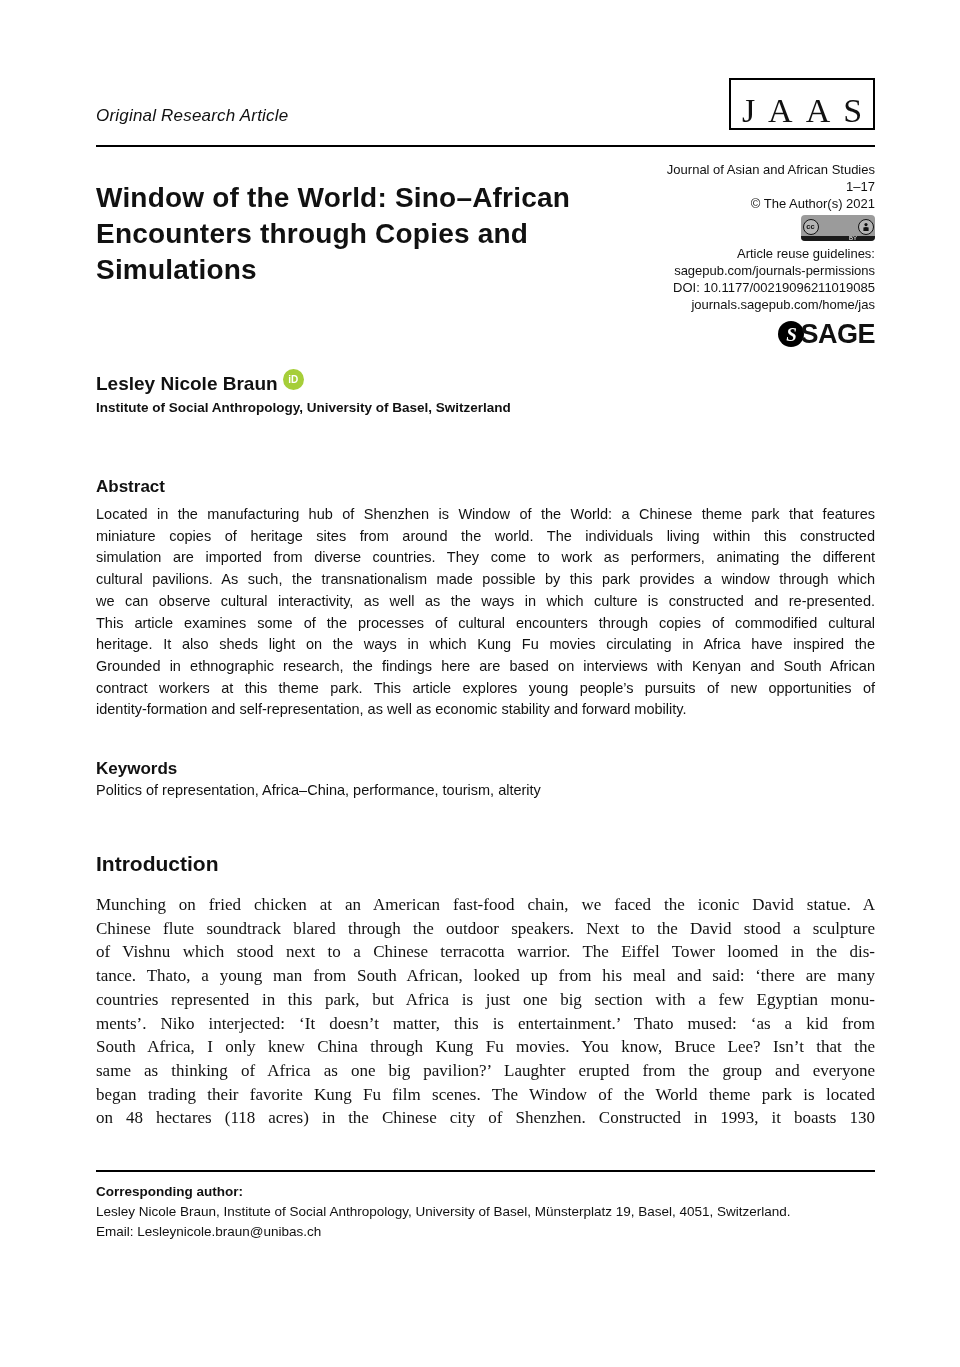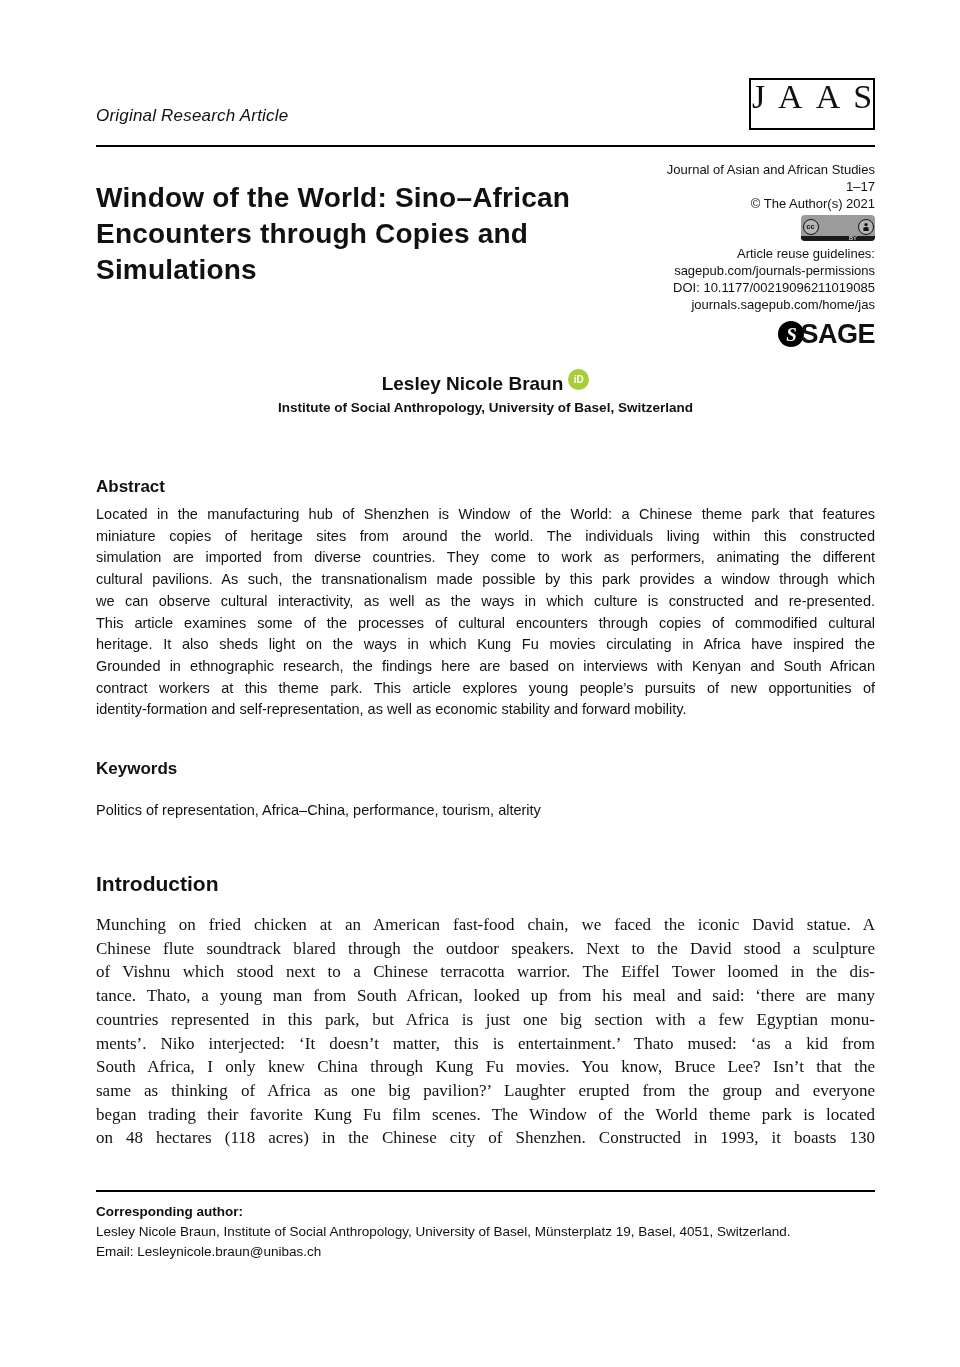--- a/index.html
+++ b/index.html
@@ -21,24 +21,24 @@
     gap: 8px;
   }
   .article-type {
     font-style: italic;
     font-size: 17px;
     padding-bottom: 4px;
     letter-spacing: 0.2px;
   }
   .jaas-box {
     border: 2px solid #000;
-    width: 126px;
+    width: 146px;
     height: 52px;
     display: flex;
-    align-items: flex-start;
+    align-items: flex-end;
     justify-content: center;
     box-sizing: border-box;
   }
   .jaas-box span {
     font-family: "Liberation Serif", serif;
     font-size: 34px;
     font-weight: 500;
     letter-spacing: 13px;
     margin-right: -13px;
     line-height: 1;
@@ -121,21 +121,21 @@
     font-size: 19px;
     display: flex; align-items: center; justify-content: center;
     margin-right: -4px;
   }
   .sage-word {
     font-size: 27px;
     font-weight: bold;
     letter-spacing: -0.5px;
   }
   
-  .author-block { margin-top: 22px; text-align: center; }
+  .author-block { margin-top: 22px; }
   .author-name {
     font-size: 19px;
     font-weight: bold;
     display: inline;
   }
   .orcid-icon {
     display: inline-flex;
     width: 21px; height: 21px;
     border-radius: 50%;
     color: #fff;
@@ -148,21 +148,21 @@
   }
   .affiliation { font-size: 13.5px; margin-top: 5px; font-weight: bold; }
   
   .abstract-heading, .keywords-heading {
     font-size: 17px;
     font-weight: bold;
     margin-top: 62px;
   }
   .keywords-heading { margin-top: 38px; }
   .abstract-text { margin-top: 7px; font-size: 14.5px; line-height: 21.7px; }
-  .keywords-text { margin-top: 23px; font-size: 14.5px; }
+  .keywords-text { margin-top: 3px; font-size: 14.5px; }
   .tline { text-align: justify; text-align-last: justify; }
   .tline.ragged { text-align-last: left; }
   
   .intro-heading {
     font-size: 21px;
     font-weight: bold;
     margin-top: 54px;
   }
   .body-text {
     margin-top: 17px;

